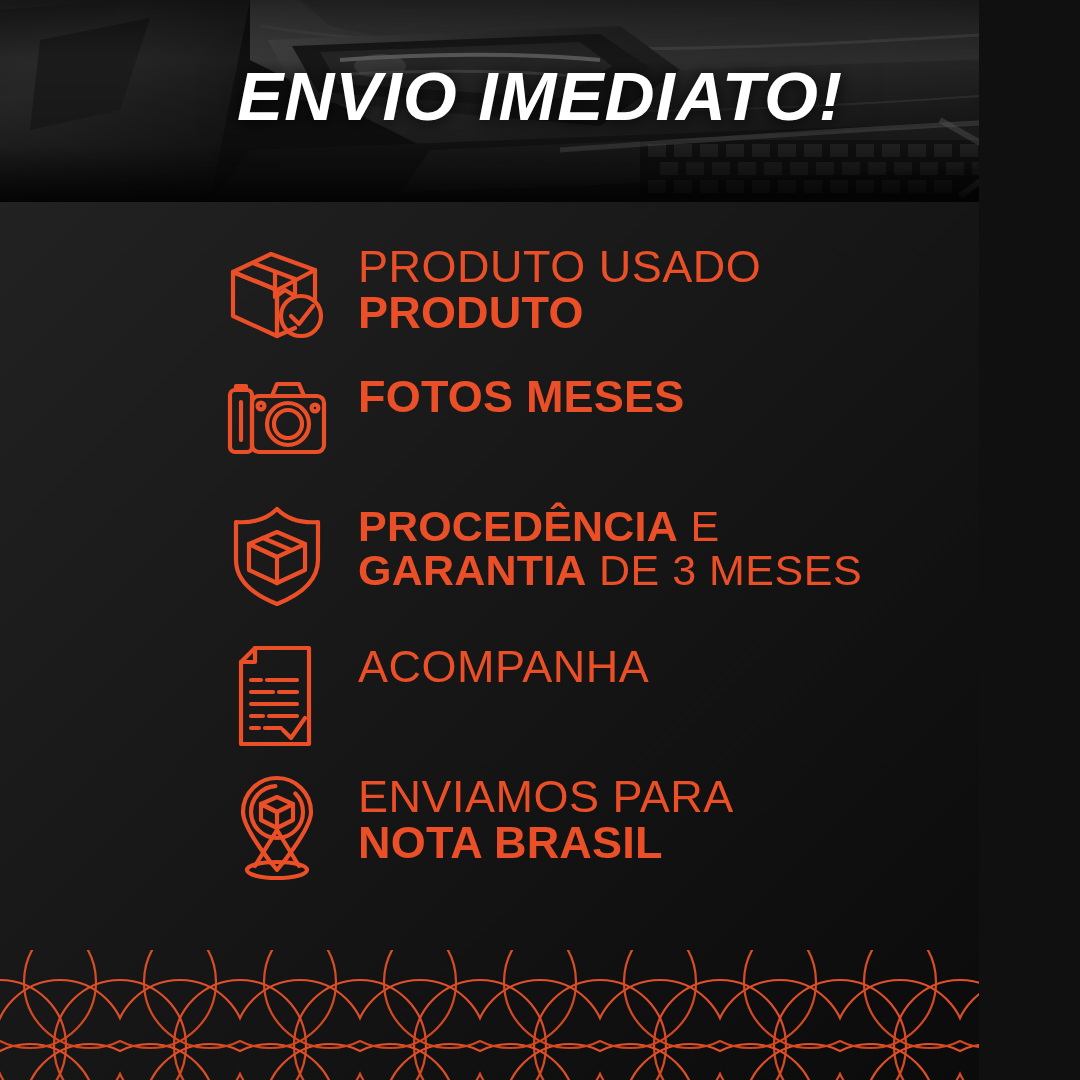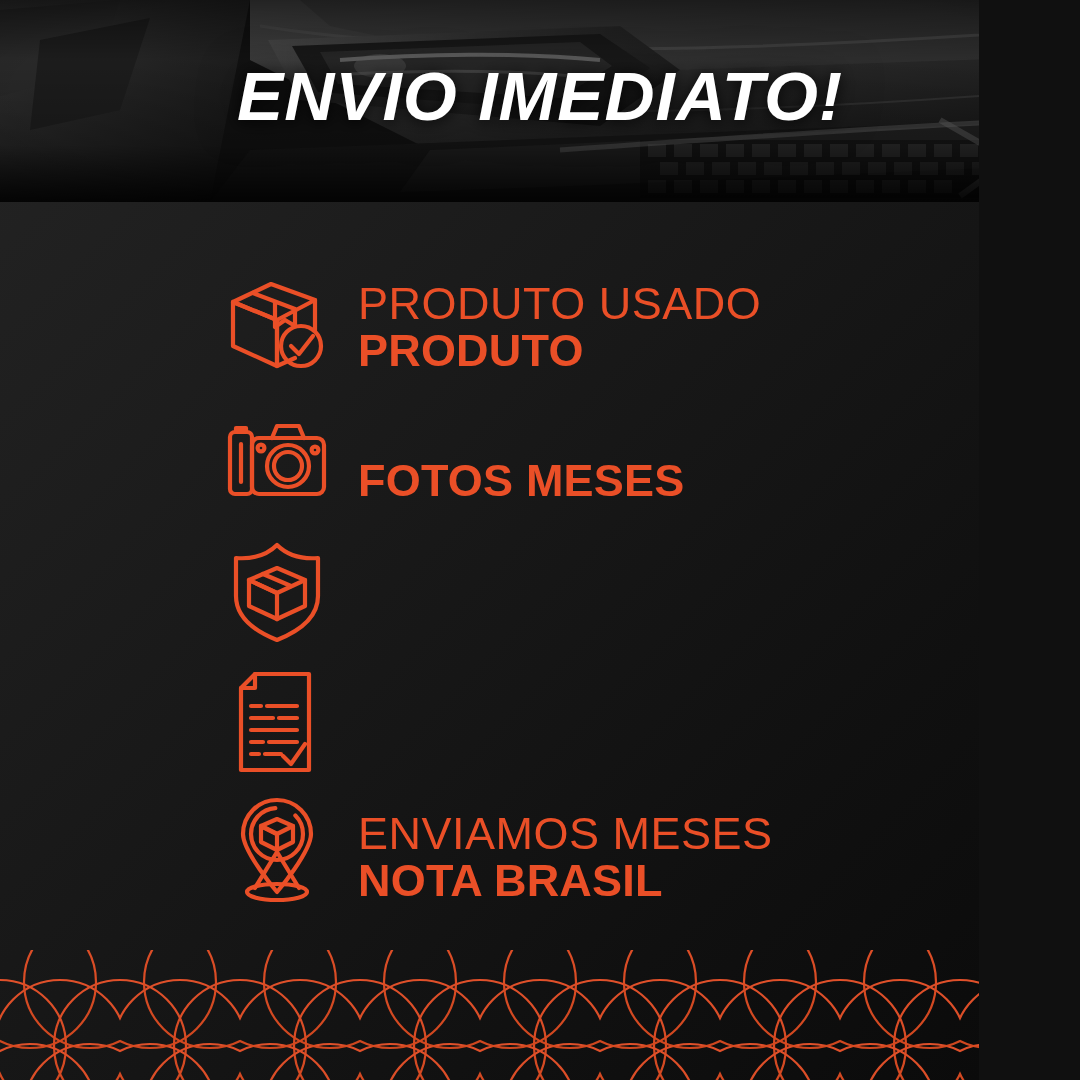--- a/index.html
+++ b/index.html
@@ -43,21 +43,21 @@
     text-shadow:0 2px 14px rgba(0,0,0,.75), 0 0 40px rgba(0,0,0,.5);
     white-space:nowrap;
   }
 
   
   .features{
     position:absolute;left:222px;top:244px;width:830px;
   }
   .feature{
     display:flex;
-    align-items:flex-end;
+    align-items:flex-start;
     height:130px;
   }
   .feature .ficon{
     width:110px;flex:0 0 110px;
     display:flex;align-items:center;justify-content:center;
   }
   .feature .ficon svg{display:block;}
   .feature .ftext{
     margin-left:26px;
     color:#ea4f27;
@@ -227,53 +227,58 @@
     <div class="feature r3">
       <div class="ficon">
         <svg width="104" height="104" viewBox="0 0 104 104" fill="none" stroke="#EA4F27" stroke-width="4.2" stroke-linecap="round" stroke-linejoin="round">
           <path d="M52 5 C40 17 24 19 11 18 L11 56 C11 78 32 92 52 100 C72 92 93 78 93 56 L93 18 C80 19 64 17 52 5 Z"></path>
           <path d="M24 40 L52 28 L80 40 L52 53 Z"></path>
           <path d="M24 40 L24 66 L52 79 L52 53 Z"></path>
           <path d="M80 40 L80 66 L52 79"></path>
           <path d="M38 34 L66 46"></path>
         </svg>
       </div>
+      <div class="ftext">
+        <span class="ln"><span class="bd">PROCEDÊNCIA</span><span class="lt"> E</span></span>
+        <span class="ln"><span class="bd">GARANTIA</span><span class="lt"> DE 3 MESES</span></span>
+      </div>
     </div>
 
     <div class="feature r4">
       <div class="ficon">
         <svg width="104" height="104" viewBox="0 0 104 104" fill="none" stroke="#EA4F27" stroke-width="4.2" stroke-linecap="round" stroke-linejoin="round">
           <path d="M30 4 L84 4 L84 100 L16 100 L16 18 Z"></path>
           <path d="M30 4 L30 18 L16 18"></path>
           <path d="M26 36 h10 M42 36 h30"></path>
           <path d="M26 48 h22 M54 48 h18"></path>
           <path d="M26 60 h46"></path>
           <path d="M26 72 h12 M44 72 h28"></path>
           <path d="M26 84 h8 M40 84 h16"></path>
           <path d="M58 86 L66 94 L80 74"></path>
         </svg>
       </div>
       <div class="ftext">
+        <span class="ln lt">ACOMPANHA</span>
       </div>
     </div>
 
     <div class="feature r5">
       <div class="ficon">
         <svg width="104" height="108" viewBox="0 0 104 108" fill="none" stroke="#EA4F27" stroke-width="4.2" stroke-linecap="round" stroke-linejoin="round">
           <path d="M52 96 C52 96 18 56 18 38 A34 34 0 0 1 86 38 C86 56 52 96 52 96 Z"></path>
           <circle cx="52" cy="38" r="26" stroke-dasharray="120 22"></circle>
           <path d="M36 30 L52 23 L68 30 L52 38 Z"></path>
           <path d="M36 30 L36 46 L52 54 L52 38 Z"></path>
           <path d="M68 30 L68 46 L52 54"></path>
           <ellipse cx="52" cy="96" rx="30" ry="8"></ellipse>
           <path d="M30 92 L52 56 L74 92"></path>
         </svg>
       </div>
       <div class="ftext">
-        <span class="ln lt">ENVIAMOS MESES</span>
+        <span class="ln lt">ENVIAMOS PARA</span>
         <span class="ln bd">NOTA BRASIL</span>
       </div>
     </div>
 
   </div>
 
   <div class="ornament">
     <svg viewBox="0 0 1080 130" preserveAspectRatio="none" aria-hidden="true">
       <defs>
         <linearGradient id="ornFade" x1="0" y1="0" x2="0" y2="1">

